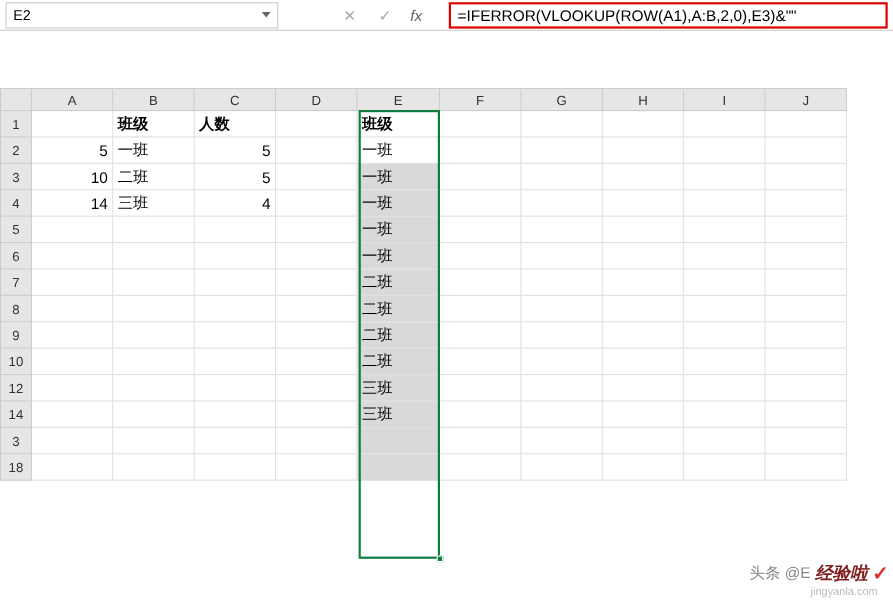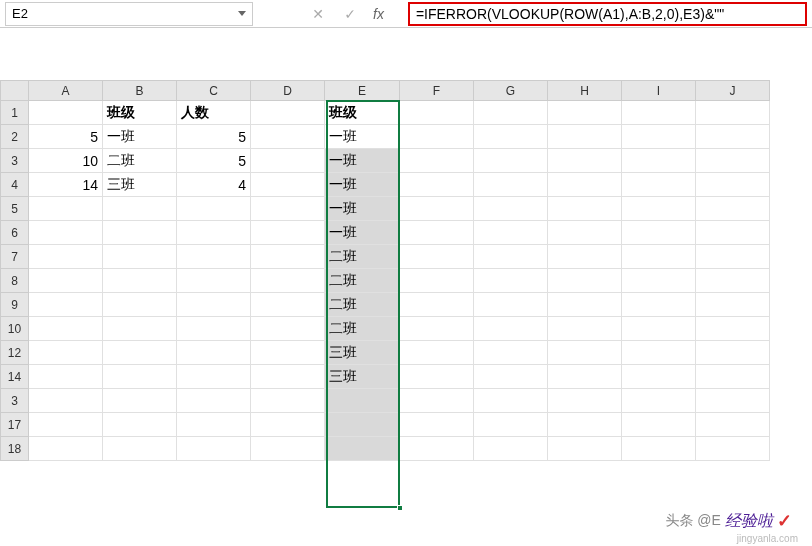--- a/index.html
+++ b/index.html
@@ -35,22 +35,22 @@
     .col-E { width: 75px; }
     .col-F { width: 74px; }
     .col-G { width: 74px; }
     .col-H { width: 74px; }
     .col-I { width: 74px; }
     .col-J { width: 74px; }
     
     .selection-border { position: absolute; border: 2px solid #107c41; pointer-events: none; }
     .fill-handle { position: absolute; width: 6px; height: 6px; background: #107c41; border: 1px solid #fff; pointer-events: none; }
     
-    .watermark { position: absolute; right: 20px; bottom: 14px; font-size: 14px; color: #888; display: flex; align-items: center; gap: 4px; }
-    .logo-text { font-weight: normal; color: #4c1d95; font-style: italic; font-size: 16px; }
+    .watermark { position: absolute; right: 4px; bottom: 14px; font-size: 14px; color: #888; display: flex; align-items: center; gap: 4px; }
+    .logo-text { font-weight: bold; color: #7f1d1d; font-style: italic; font-size: 16px; }
     .check { color: #d33; font-size: 18px; font-weight: bold; }
     .sub { position: absolute; right: 14px; bottom: 2px; font-size: 10px; color: #bbb; margin-top: 12px; }
   </style>
 </head>
 <body>
 
 <div class="formula-bar">
   <div class="name-box">
     <span class="name-box-text">E2</span>
     <span class="name-box-dropdown"></span>
@@ -246,33 +246,20 @@
           <td class="cell col-C"></td>
           <td class="cell col-D"></td>
           <td class="cell col-E sel"></td>
           <td class="cell col-F"></td>
           <td class="cell col-G"></td>
           <td class="cell col-H"></td>
           <td class="cell col-I"></td>
           <td class="cell col-J"></td>
         </tr>
         <tr>
-          <th class="row-hdr">17</th>
-          <td class="cell col-A"></td>
-          <td class="cell col-B"></td>
-          <td class="cell col-C"></td>
-          <td class="cell col-D"></td>
-          <td class="cell col-E sel"></td>
-          <td class="cell col-F"></td>
-          <td class="cell col-G"></td>
-          <td class="cell col-H"></td>
-          <td class="cell col-I"></td>
-          <td class="cell col-J"></td>
-        </tr>
-        <tr>
           <th class="row-hdr">18</th>
           <td class="cell col-A"></td>
           <td class="cell col-B"></td>
           <td class="cell col-C"></td>
           <td class="cell col-D"></td>
           <td class="cell col-E sel"></td>
           <td class="cell col-F"></td>
           <td class="cell col-G"></td>
           <td class="cell col-H"></td>
           <td class="cell col-I"></td>

